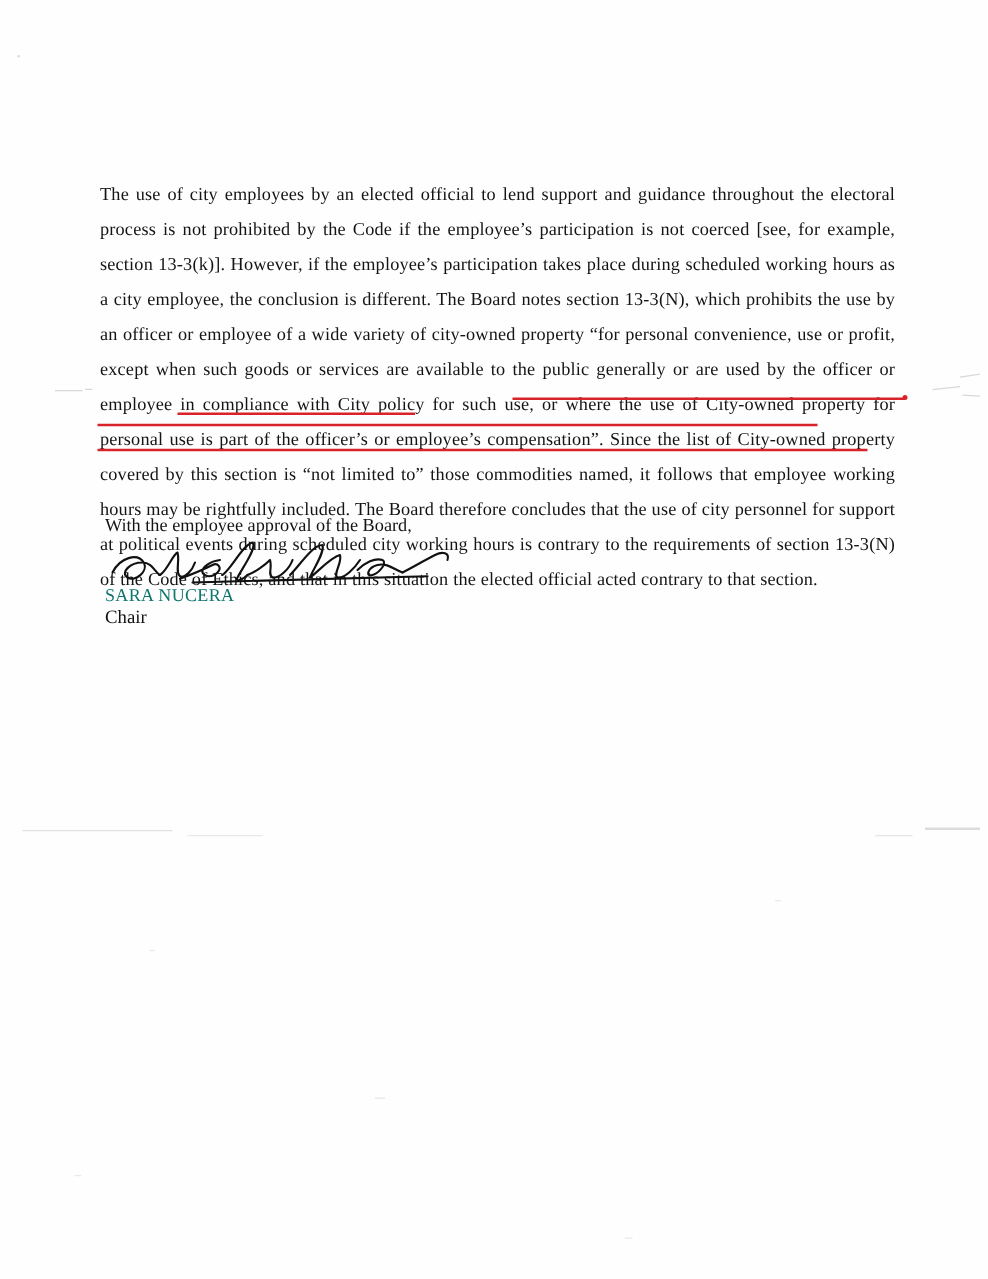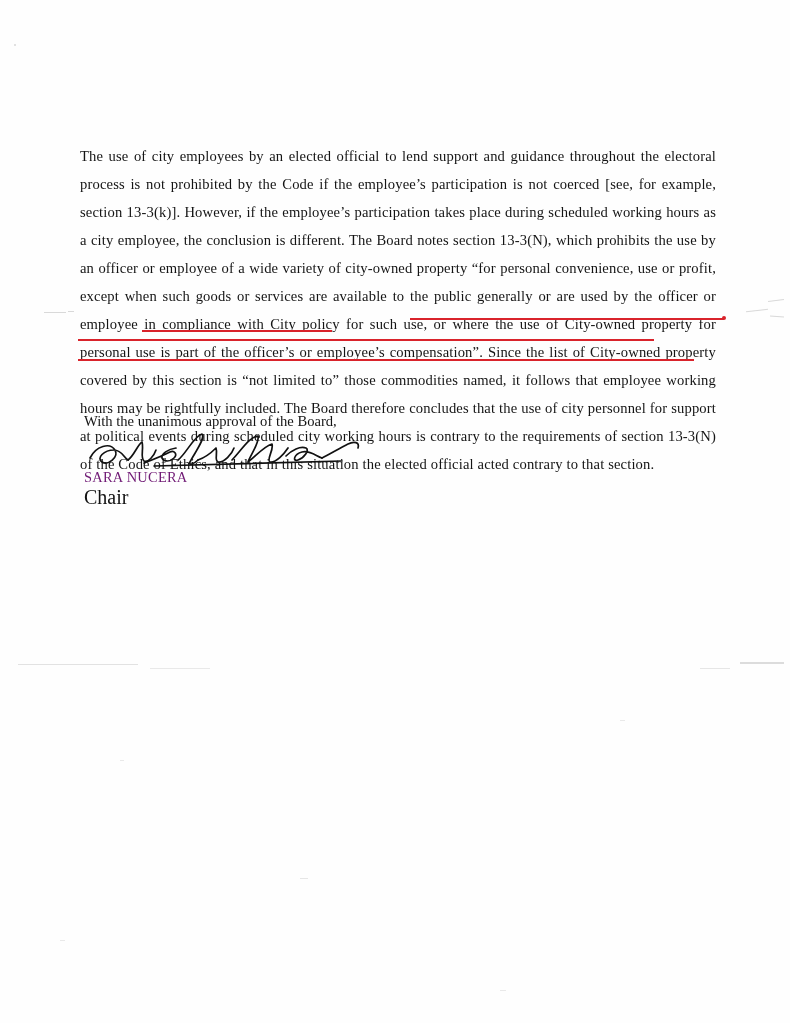--- a/index.html
+++ b/index.html
@@ -74,28 +74,28 @@
     width: 280px;
     height: 48px;
   }
   .signature svg { display: block; }
 
   .sig-name {
     position: absolute;
     left: 84px;
     top: 469px;
     font-size: 14.4px;
-    color: #701a75;
+    color: #0f766e;
     letter-spacing: 0.02em;
   }
   .sig-title {
     position: absolute;
     left: 84px;
     top: 486px;
-    font-size: 20px;
+    font-size: 15px;
     color: #121212;
   }
 
   
   .annot {
     position: absolute;
     background: #d9232b;
     pointer-events: none;
   }
   .annot.u1 { left: 410px; top: 318px; width: 314px; height: 2px; }
@@ -128,21 +128,21 @@
   <div class="body-block">
     <p>The use of city employees by an elected official to lend support and guidance throughout the electoral process is not prohibited by the Code if the employee’s participation is not coerced [see, for example, section 13-3(k)]. However, if the employee’s participation takes place during scheduled working hours as a city employee, the conclusion is different. The Board notes section 13-3(N), which prohibits the use by an officer or employee of a wide variety of city-owned property “for personal convenience, use or profit, except when such goods or services are available to the public generally or are used by the officer or employee in compliance with City policy for such use, or where the use of City-owned property for personal use is part of the officer’s or employee’s compensation”. Since the list of City-owned property covered by this section is “not limited to” those commodities named, it follows that employee working hours may be rightfully included. The Board therefore concludes that the use of city personnel for support at political events during scheduled city working hours is contrary to the requirements of section 13-3(N) of the Code of Ethics, and that in this situation the elected official acted contrary to that section.</p>
   </div>
 
   <div class="annot u1"></div>
   <div class="annot strike1"></div>
   <div class="annot u2"></div>
   <div class="annot u3"></div>
   <div class="annot right-tick"></div>
 
-  <div class="closing">With the unanimous approval of the Board,</div>
+  <div class="closing">With the employee approval of the Board,</div>
 
   <div class="signature">
     <svg width="280" height="48" viewBox="0 0 280 48" xmlns="http://www.w3.org/2000/svg">
       <g fill="none" stroke="#111111" stroke-width="1.7" stroke-linecap="round" stroke-linejoin="round">
         <path d="M8 28 C14 16, 28 12, 33 20 C37 27, 26 36, 20 32 C14 28, 22 20, 32 20 C40 20, 42 28, 46 30"></path>
         <path d="M46 30 C52 26, 56 14, 60 12 C62 18, 58 28, 62 31 C66 33, 72 26, 74 20"></path>
         <path d="M62 33 C70 30, 80 26, 88 22 C92 20, 96 24, 92 28 C88 32, 82 32, 80 28 C79 24, 86 19, 94 18"></path>
         <path d="M96 30 C104 24, 112 6, 120 4 C124 8, 112 24, 108 32 C106 36, 112 34, 116 30"></path>
         <path d="M116 30 C122 28, 130 22, 134 18 C136 24, 132 30, 136 32 C142 33, 150 24, 152 18"></path>
         <path d="M150 30 C158 22, 168 6, 176 6 C178 12, 168 26, 166 32 C172 28, 182 16, 190 14 C192 20, 184 30, 188 32 C194 33, 202 24, 206 18"></path>

